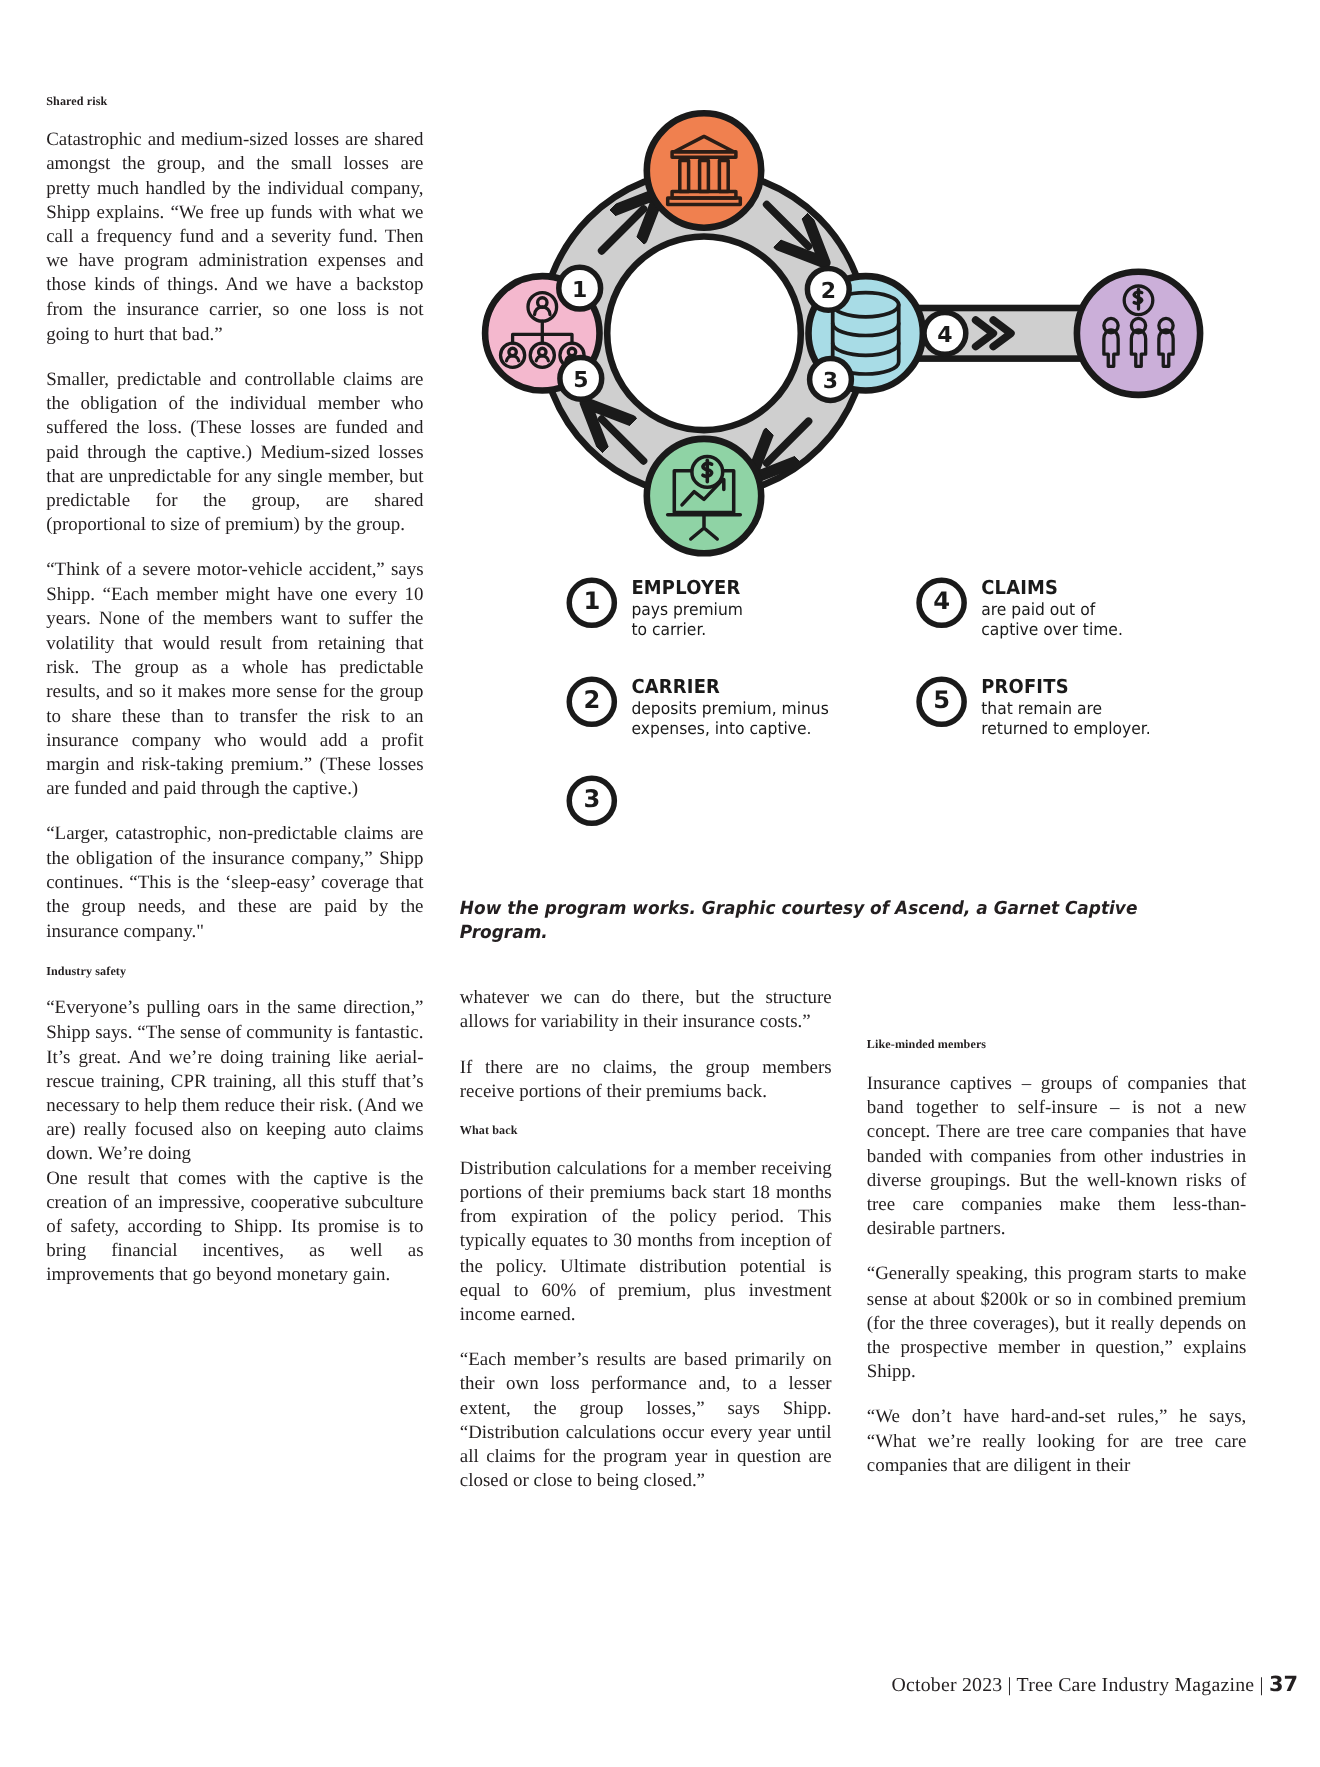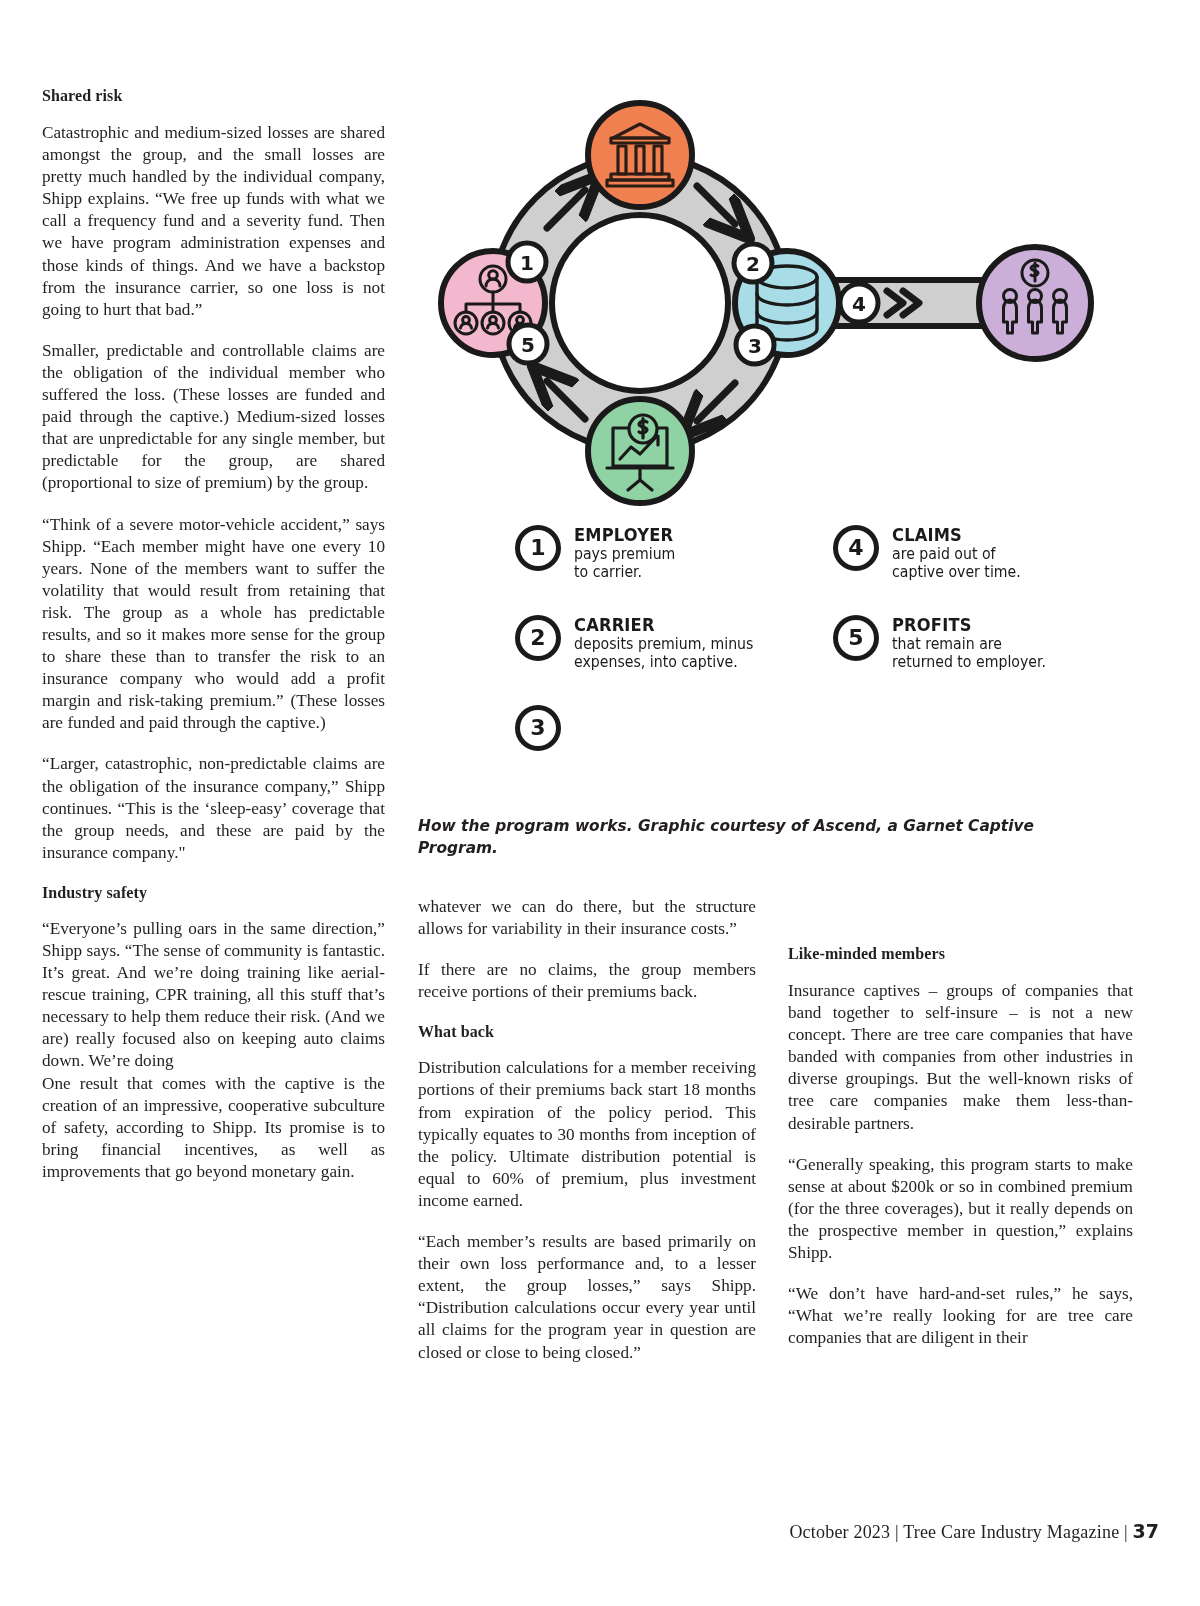--- a/index.html
+++ b/index.html
@@ -25,21 +25,21 @@
   .col-mid {
     position:absolute; left:418px; top:896px; width:338px;
   }
   .col-right {
     position:absolute; left:788px; top:896px; width:345px;margin-top:48px;
   }
 
   h2.sec {
     font-family:"Liberation Serif", serif;
     font-weight:bold;
-    font-size:16px;
+    font-size:11px;
     line-height:1.25;
     letter-spacing:0.1px;
     margin:0 0 16px 0;
   }
   h2.sec.tight { margin-bottom:15px; }
 
   p.body {
     font-size:17.2px;
     line-height:22.1px;
     text-align:justify;
@@ -104,21 +104,21 @@
     line-height:22px;
     color:#231f20;
     transform:scaleX(0.94);
     transform-origin:left top;
   }
 
   
   .footer {
     position:absolute; left:0; top:1520px; width:1200px;
     text-align:right;
-    padding-right:41px;
+    padding-right:20px;
     font-family:"Liberation Serif", serif;
     font-size:18px;
     color:#231f20;
     letter-spacing:0.2px;
   }
   .footer .pg {
     font-family:"DejaVu Sans", sans-serif;
     font-weight:bold;
     font-size:19px;
     letter-spacing:0;

